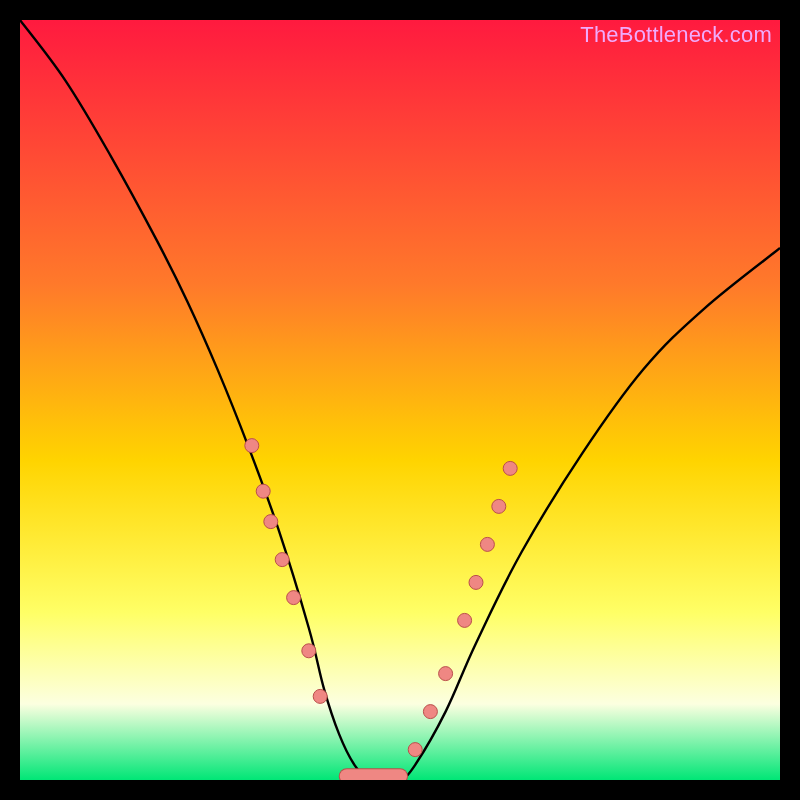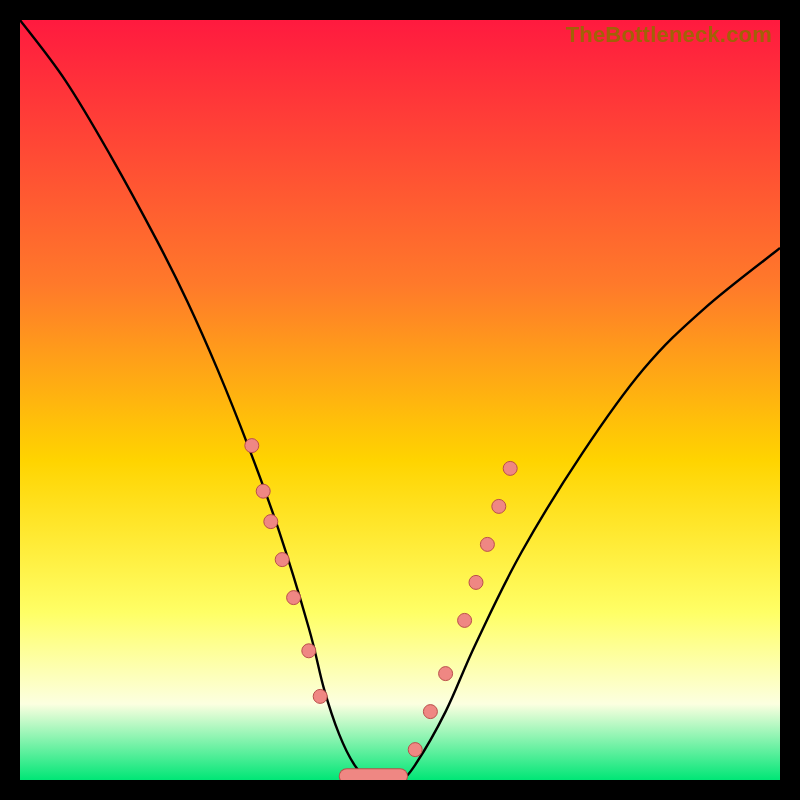--- a/index.html
+++ b/index.html
@@ -23,23 +23,23 @@
     position: absolute;
     left: 0;
     top: 0;
     width: 760px;
     height: 760px;
   }
   .watermark {
     position: absolute;
     top: 2px;
     right: 8px;
-    color: #a16207;
+    color: #f0abfc;
     font-size: 22px;
-    font-weight: 700;
+    font-weight: 400;
     letter-spacing: 0.2px;
     user-select: none;
   }
   svg { display: block; }
 </style>
 </head>
 <body>
 
 <div class="frame">
   <svg class="plot" viewBox="0 0 760 760">

